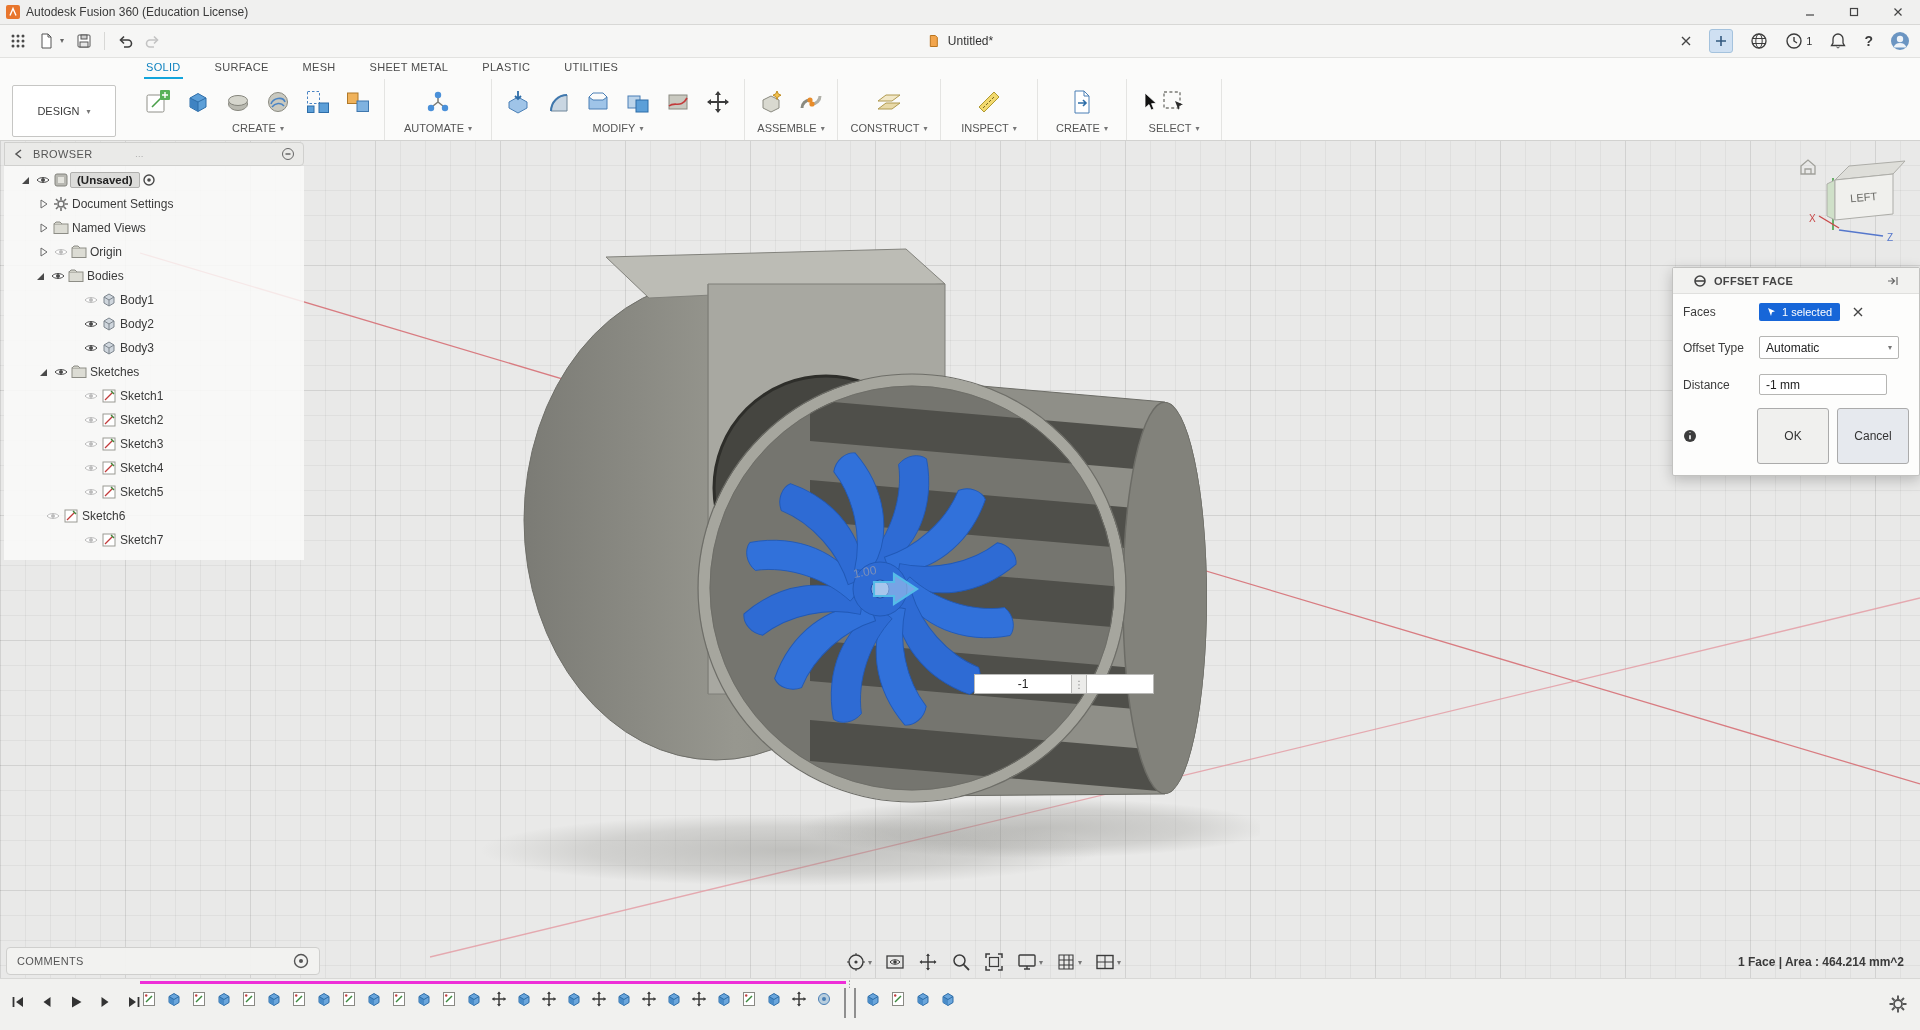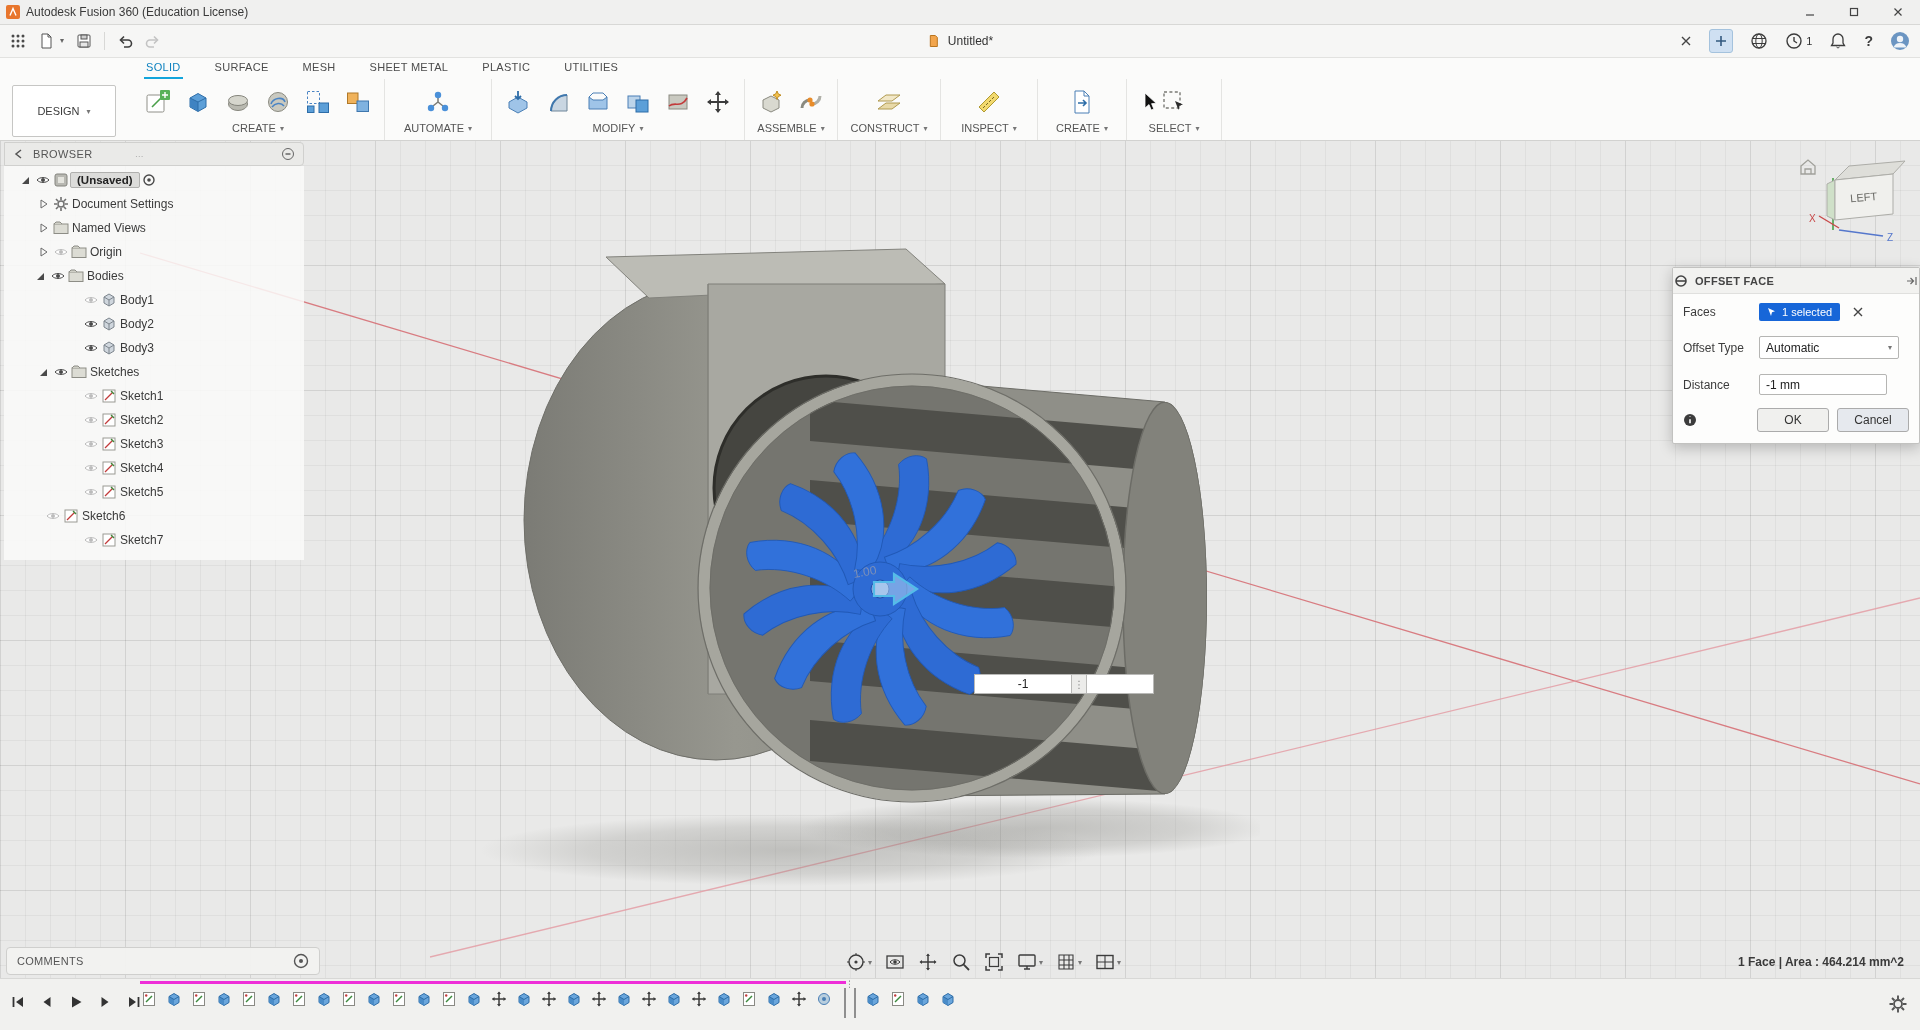--- a/index.html
+++ b/index.html
@@ -63,33 +63,33 @@
   .bp-grip{color:#aaa;font-size:9px;letter-spacing:2px;margin-left:34px;}
   .bp-min{margin-left:auto;}
   .bp-body{background:rgba(250,250,249,.86);padding:2px 0 8px;}
   .trow{height:24px;display:flex;align-items:center;font-size:12px;color:#3a3a3a;}
   .trow .ticn{width:18px;display:flex;justify-content:center;}
   .tlabel{padding-left:2px;white-space:nowrap;}
   .chip-unsaved{background:#dcdcda;border:1px solid #b0b0ae;border-radius:2px;padding:1px 6px;font-weight:bold;font-size:11.5px;color:#222;}
 
   
   .dialog{position:absolute;left:1672px;top:267px;width:246px;background:#fdfdfc;border:1px solid #c2c2c0;box-shadow:0 4px 14px rgba(0,0,0,.22);z-index:20;border-radius:2px;}
-  .dlg-header{height:25px;display:flex;align-items:center;gap:7px;padding:0 1px;background:#f2f2f0;border-bottom:1px solid #e0e0de;}
+  .dlg-header{height:25px;display:flex;align-items:center;gap:7px;padding:0 20px;background:#f2f2f0;border-bottom:1px solid #e0e0de;}
   .dlg-title{font-size:11px;font-weight:bold;color:#444;letter-spacing:.3px;}
   .dlg-exp{margin-left:auto;}
   .dlg-body{padding:9px 10px 4px;display:grid;grid-template-columns:76px 1fr;row-gap:15px;align-items:center;}
   .dlg-label{font-size:12px;color:#3c3c3c;}
   .faces-cell{display:flex;align-items:center;}
   .chip-sel{display:inline-flex;align-items:center;gap:5px;background:#1766d8;color:#fff;font-size:11px;border-radius:2px;padding:3px 8px;}
   .faces-x{margin-left:12px;display:flex;}
   .dlg-select{width:126px;height:21px;border:1px solid #b5b5b3;background:#fff;border-radius:2px;display:flex;align-items:center;justify-content:space-between;padding:0 6px;font-size:12px;color:#222;}
   .dlg-input{width:114px;height:19px;border:1px solid #b5b5b3;background:#fff;border-radius:2px;padding:0 6px;font-size:12px;color:#222;display:flex;align-items:center;}
   .dlg-footer{display:flex;align-items:center;padding:9px 10px 11px;gap:8px;}
   .dlg-footer .spacer{flex:1;}
-  .btn{min-width:50px;height:22px;background:#f0f0ee;border:1px solid #ababab;border-radius:3px;font-size:12px;color:#333;display:flex;align-items:center;justify-content:center;padding:0 10px;}
+  .btn{min-width:50px;height:22px;background:#f0f0ee;border:1px solid #ababab;border-radius:3px;font-size:12px;color:#333;display:flex;align-items:center;justify-content:center;padding:16px 10px;}
   .btn.cancel{background:#e6e9ee;}
 
   
   .comments-pill{position:absolute;left:6px;top:807px;width:292px;height:26px;background:rgba(242,242,240,.95);border:1px solid #cfcfcd;border-radius:4px;display:flex;align-items:center;padding:0 10px;z-index:9;}
   .comments-pill .lbl{font-size:11px;color:#555;letter-spacing:.3px;}
   .comments-pill .icn{margin-left:auto;}
   .navbar{position:absolute;left:846px;top:812px;display:flex;align-items:center;gap:13px;z-index:9;}
   .nav-item{display:flex;align-items:center;gap:2px;}
   .status-info{position:absolute;right:16px;top:815px;font-size:12px;font-weight:bold;color:#3a3a3a;z-index:9;}
 

